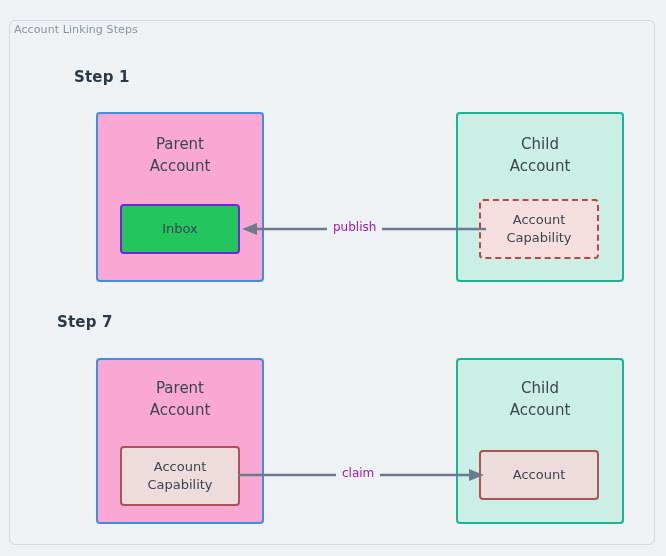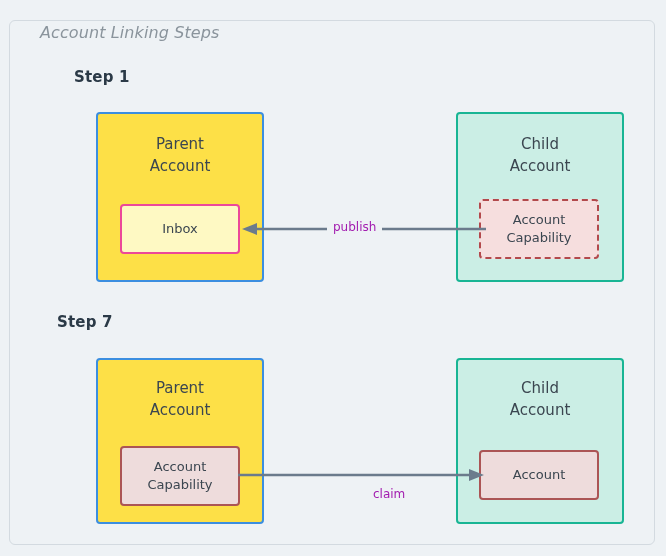--- a/index.html
+++ b/index.html
@@ -22,27 +22,26 @@
     top: 20px;
     width: 646px;
     height: 525px;
     box-sizing: border-box;
     background: #eef2f5;
     border: 1px solid #d3dae0;
     border-radius: 6px;
   }
   #diagram-caption {
     position: absolute;
-    left: 30px;
+    left: 4px;
     top: 2px;
-    font-size: 16px;
+    font-size: 11px;
     color: #8a949c;
     letter-spacing: 0.1px;
     white-space: nowrap;
-    font-style: italic;
   }
 
   
   .step-label {
     position: absolute;
     font-size: 15px;
     font-weight: bold;
     color: #2b3a47;
     letter-spacing: 0.2px;
     white-space: nowrap;
@@ -50,21 +49,21 @@
   #step-1-label { left: 47px; top: 47px; margin-left: 17px; }
   #step-2-label { left: 47px; top: 292px; }
 
   
   .account-box {
     position: absolute;
     box-sizing: border-box;
     border-radius: 4px;
   }
   .parent-box {
-    background: #fde047;
+    background: #f9a8d4;
     border: 2px solid #3b8ee0;
   }
   .child-box {
     background: #cbeee5;
     border: 2px solid #18b594;
     padding-left: 20px;
   }
   .account-title {
     position: absolute;
     left: 0;
@@ -84,22 +83,22 @@
     display: flex;
     align-items: center;
     justify-content: center;
     text-align: center;
     font-size: 13px;
     line-height: 1.4;
     color: #3b4650;
     white-space: pre-line;
   }
   .node-inbox {
-    background: #fef9c3;
-    border: 2px solid #ec4899;
+    background: #22c55e;
+    border: 2px solid #6d28d9;
   }
   .node-capability-dashed {
     background: #f6dede;
     border: 2px dashed #b2494c;
   }
   .node-capability-solid {
     background: #eedcdc;
     border: 2px solid #ab5555;
   }
 
@@ -136,21 +135,21 @@
   #child-box-2  { left: 446px; top: 337px; width: 168px; height: 166px; }
   #parent-title-2 { top: 18px; }
   #child-title-2  { top: 18px; }
   #node-capability-2 { left: 110px; top: 425px; width: 120px; height: 60px; }
   #node-account-2    { left: 469px; top: 429px; width: 120px; height: 50px; }
 
   
   #edge-publish { left: 232px; top: 196px; width: 244px; height: 24px; }
   #edge-claim   { left: 228px; top: 442px; width: 246px; height: 24px; }
   #edge-publish-label { left: 317px; top: 199px; }
-  #edge-claim-label   { left: 326px; top: 466px; margin-left: 31px; }
+  #edge-claim-label   { left: 326px; top: 445px; }
 </style>
 </head>
 <body>
 
 <div id="diagram-frame">
 
   <div id="diagram-caption">Account Linking Steps</div>
 
   <div class="step-label" id="step-1-label">Step 1</div>
 

